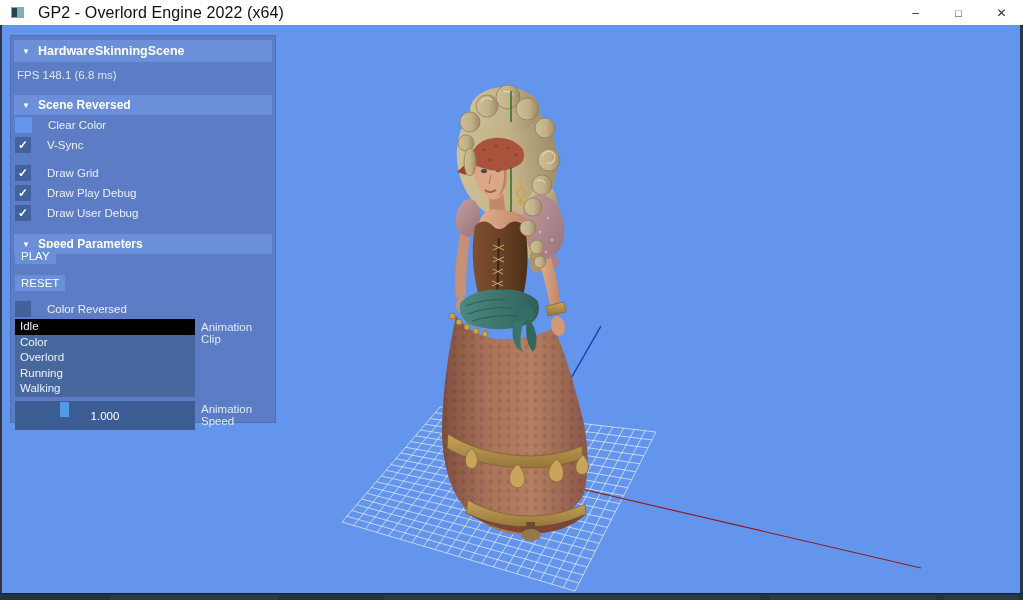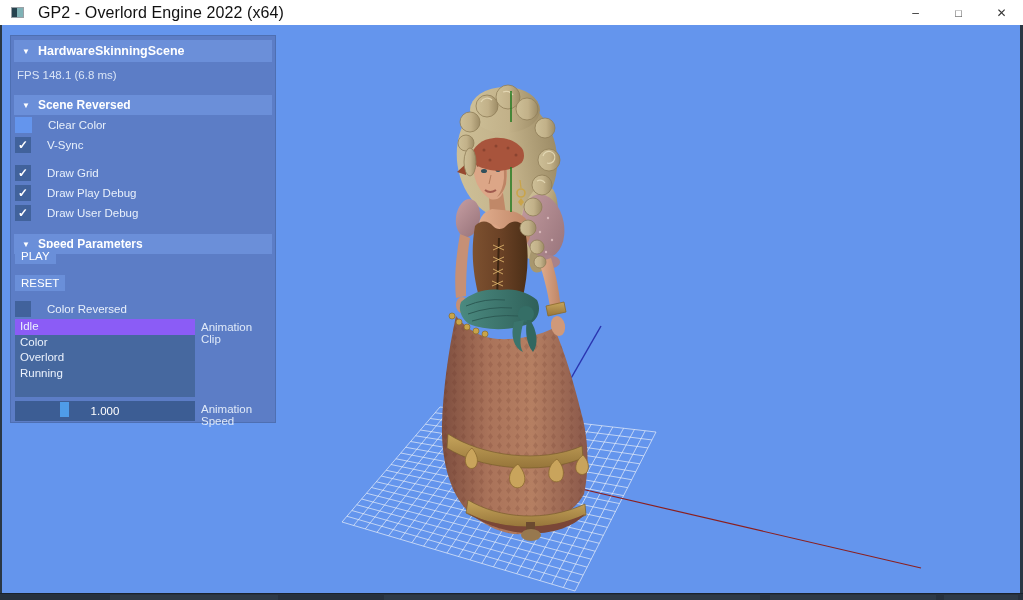--- a/index.html
+++ b/index.html
@@ -48,23 +48,23 @@
   .fps { position:absolute; left:6px; top:33px; color:#d9e4f6; }
   .row { position:absolute; left:4px; height:18px; display:flex; align-items:center; gap:16px; }
   .cb { width:16px; height:16px; background:#41629c; display:flex; align-items:center; justify-content:center; }
   .cb .tick { display:none; color:#ffffff; font-size:12px; font-weight:bold; line-height:1; }
   .cb.checked .tick { display:block; }
   .swatch { width:17px; height:16px; background:#6495ED; }
   .btn { position:absolute; left:4px; height:16px; background:#6a8fd9; color:#fff;
          display:inline-flex; align-items:center; padding:0 6px; font-size:11.5px; cursor:default; }
   .listbox { position:absolute; left:4px; top:283px; width:180px; height:78px; background:#46689f; overflow:hidden; }
   .lb-item { height:15.6px; line-height:15.6px; padding-left:5px; color:#eaf1fc; cursor:default; }
-  .lb-item.selected { background:#8b5cf6; }
+  .lb-item.selected { background:#000000; }
   .side-label { position:absolute; left:190px; color:#dfe9f8; }
-  .slider { position:absolute; left:4px; top:365px; width:180px; height:20px; background:#3c5d94; }
+  .slider { position:absolute; left:4px; top:365px; width:180px; height:29px; background:#3c5d94; }
   .slider .grab { position:absolute; left:45px; top:1px; width:9px; height:15px; background:#4f9ce8; }
   .slider .val { position:absolute; left:0; right:0; top:0; bottom:0; display:flex;
                  align-items:center; justify-content:center; color:#fff; font-size:11.5px; }
 </style>
 </head>
 <body>
 
 <div class="window">
 
   <div class="titlebar">
@@ -383,20 +383,21 @@
     <div class="row" style="top:264px">
       <span class="cb"></span>
       <span>Color Reversed</span>
     </div>
 
     <div class="listbox" id="clip-list">
       <div class="lb-item selected">Idle</div>
       <div class="lb-item">Color</div>
       <div class="lb-item">Overlord</div>
       <div class="lb-item">Running</div>
+      <div class="lb-item">Walking</div>
     </div>
     <div class="side-label" style="top:285px">Animation Clip</div>
 
     <div class="slider">
       <span class="grab"></span>
       <span class="val">1.000</span>
     </div>
     <div class="side-label" style="top:367px">Animation Speed</div>
   </div>
 

